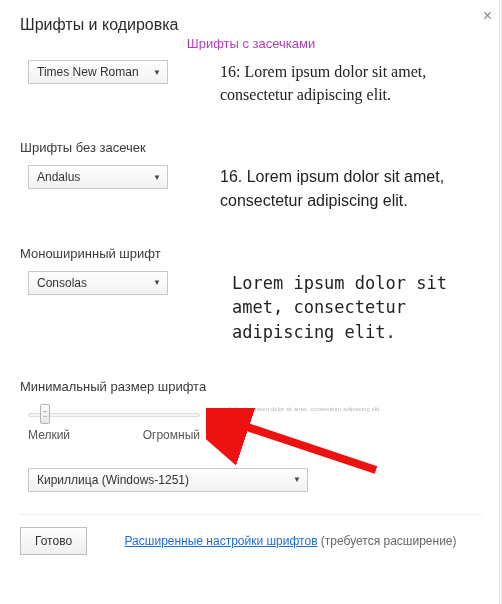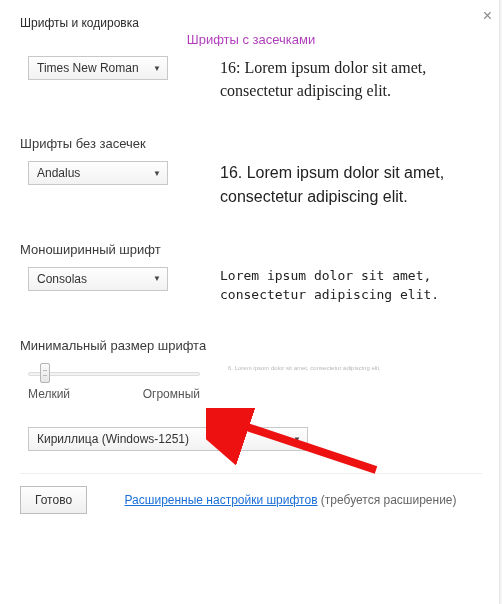--- a/index.html
+++ b/index.html
@@ -20,21 +20,21 @@
   }
   .close-x {
     position: absolute;
     top: 8px; right: 10px;
     font-size: 16px;
     color: #888;
     cursor: pointer;
     line-height: 1;
   }
   .title {
-    font-size: 12px;
+    font-size: 16px;
     color: #2b2b2b;
     margin: 0 0 4px 0;
   }
   .section-label {
     font-size: 13px;
     color: #3a3a3a;
     margin: 0 0 10px 0;
   }
   .section-label.cut {
     color: #a21caf;
@@ -81,21 +81,21 @@
     color: #444;
     margin-left: 6px;
   }
   .preview {
     font-size: 16px;
     line-height: 1.45;
     color: #222;
   }
   .preview.serif { font-family: "Times New Roman", serif; }
   .preview.sans  { font-family: Liberation Sans, sans-serif; }
-  .preview.mono  { font-family: Consolas, monospace; font-size: 13px; }
+  .preview.mono  { font-family: Consolas, monospace; font-size: 17px; margin-left: 12px; }
   .preview.tiny  {
     font-family: Arial, sans-serif;
     font-size: 6px;
     color: #b8b8b8;
     line-height: 1;
     white-space: nowrap;
     padding-top: 2px;
   }
 
   .slider-block {

